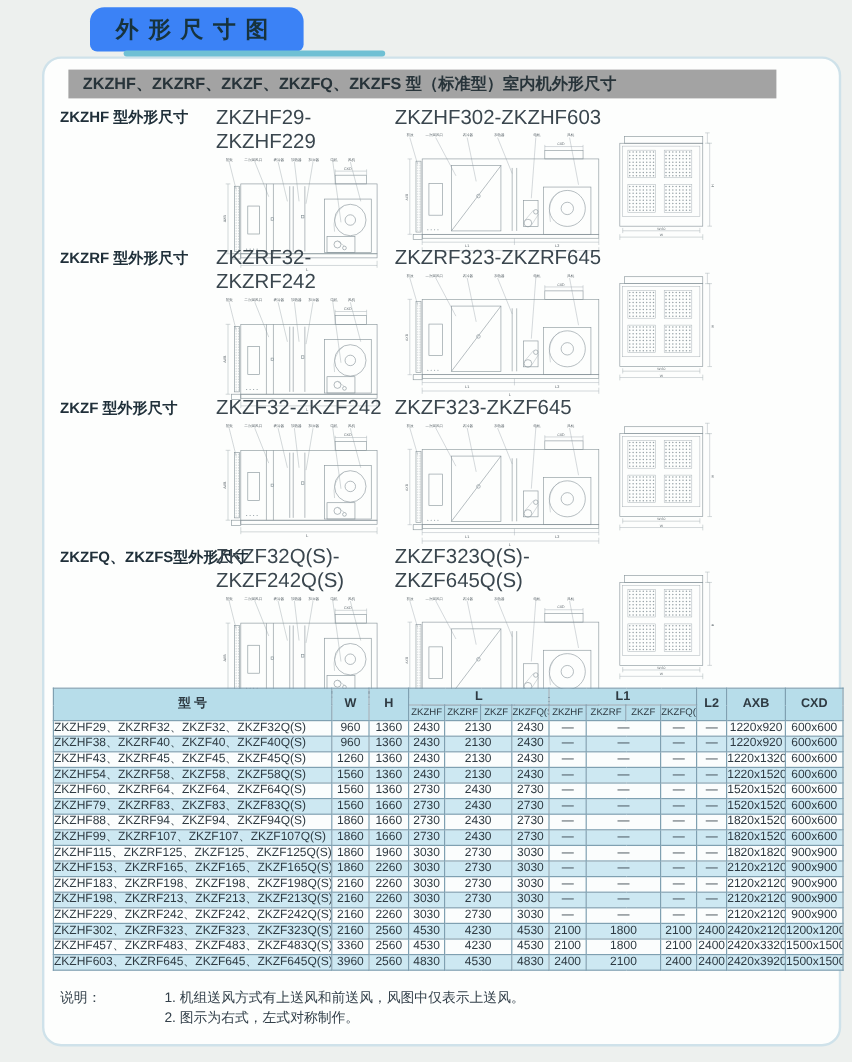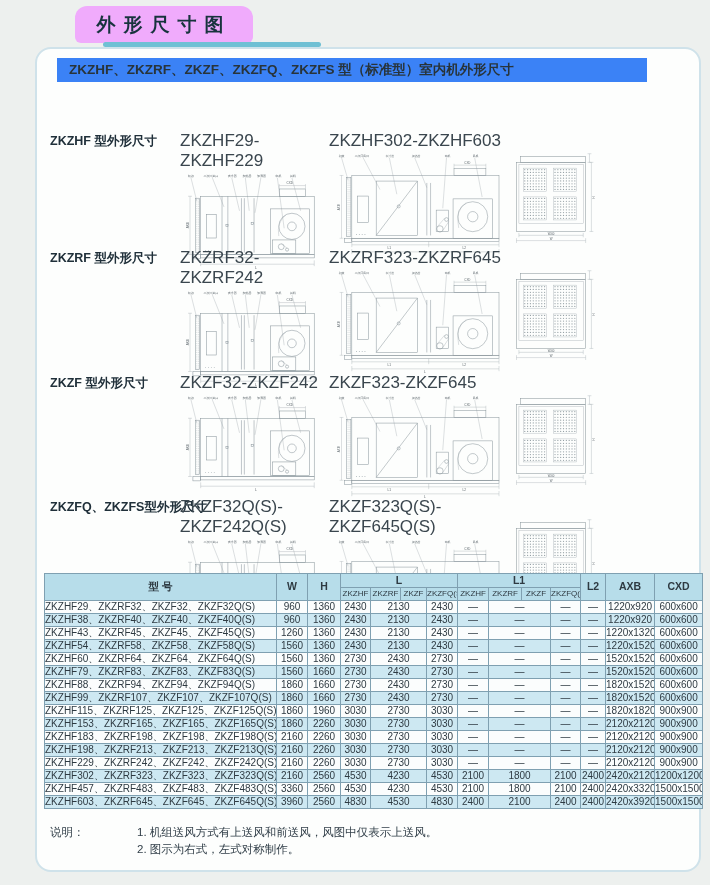--- a/index.html
+++ b/index.html
@@ -6,45 +6,45 @@
   html,body { width:710px; height:885px; }
   body {
     background:#edf0ee;
     font-family:"Liberation Sans","DejaVu Sans",sans-serif;
     color:#2b3238;
     position:relative;
     overflow:hidden;
   }
   .title-badge {
     position:absolute; left:75px; top:6px; width:178px; height:37px;
-    background:#f0abfc;
+    background:#3b82f6;
     border-radius:12px 12px 6px 6px;
     display:flex; align-items:center; justify-content:center;
     font-size:19px; font-weight:bold; letter-spacing:8px; color:#17333d;
     z-index:3;
   }
   .title-badge::after {
     content:""; position:absolute; left:28px; bottom:-4px; width:218px; height:5px;
     background:#6fc0d4; border-radius:3px; z-index:-1;
   }
   .panel {
     position:absolute; left:35px; top:47px; width:666px; height:825px;
     background:#fdfefd;
     border:2px solid #cfe2ea;
     border-radius:16px;
     z-index:2;
   }
   .subtitle-bar {
     position:absolute; left:20px; top:9px; width:590px; height:24px;
-    background:#3b82f6;
+    background:#a3a3a3;
     display:flex; align-items:center;
     padding-left:12px;
     font-size:13.5px; font-weight:bold; color:#28343a;
   }
-  .sections { position:absolute; left:0; top:39px; width:100%;margin-top:43px; }
+  .sections { position:absolute; left:0; top:39px; width:100%; }
   .section { position:relative; }
   .sec-label { position:absolute; left:13px; top:2px; font-size:12.5px; font-weight:bold; color:#20303a; }
   .dblock { position:absolute; top:0; }
   .dblock .dtitle { font-size:17px; color:#3a464e; margin-bottom:1px; }
   .d1 { left:143px; width:154px; }
   .d2 { left:292px; width:192px; }
   .frontblock { position:absolute; left:468px; top:15px; width:98px; }
   svg { display:block; }
   svg text { fill:#5a646a; font-family:"Liberation Sans","DejaVu Sans",sans-serif; }
   .lw { stroke:#8a969c; stroke-width:0.55; fill:none; }

